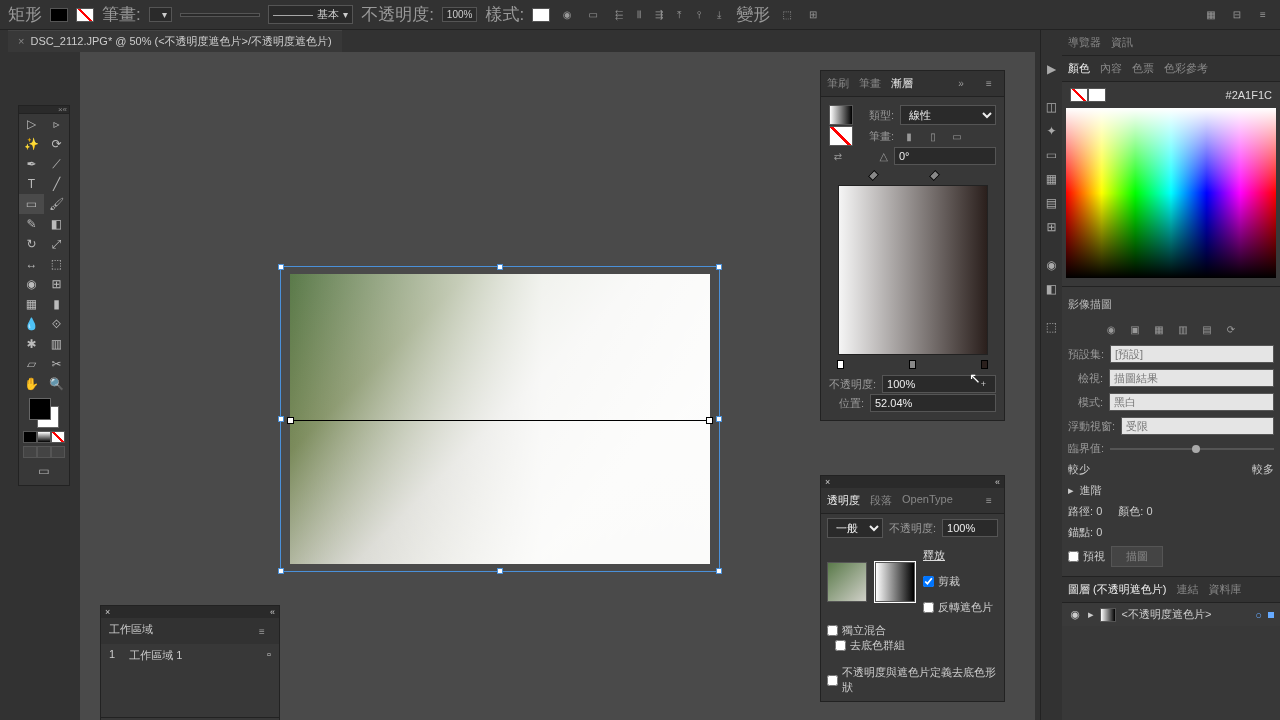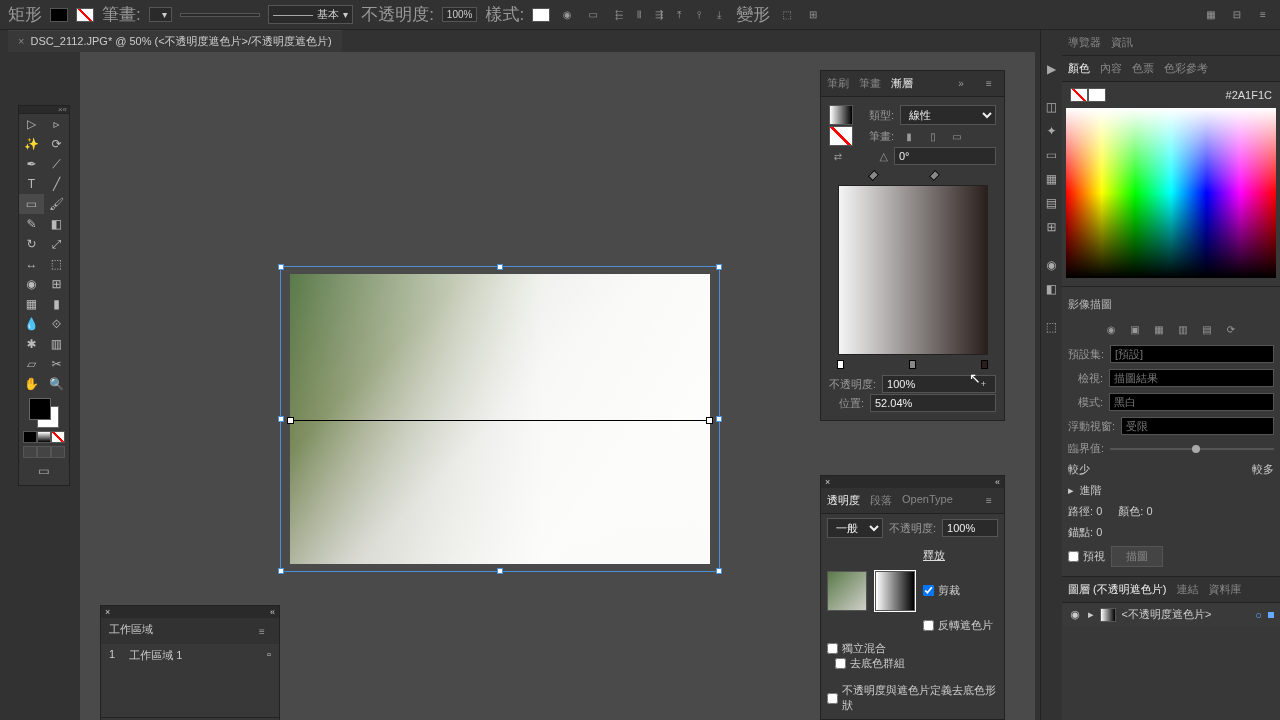--- a/index.html
+++ b/index.html
@@ -39,39 +39,39 @@
 .field-label{color:#999;font-size:11px;min-width:35px;text-align:right}
 .field-input{background:#2a2a2a;border:1px solid #555;padding:2px 4px;color:#eee;font-size:11px;flex:1;min-width:0}
 .grad-preview{width:150px;height:170px;background:linear-gradient(90deg,#f5f5f5 0%,#2a1f1c 100%);margin:4px auto;border:1px solid #222}
 .grad-slider{position:relative;height:14px;margin:0 8px}
 .stop{width:7px;height:9px;background:#ccc;border:1px solid #000;position:absolute;cursor:pointer}
 .transparency-panel{position:absolute;right:275px;top:475px;width:185px;background:#383838;border:1px solid #222}
 .thumb-row{display:flex;gap:8px;padding:6px;align-items:center}
 .thumb{width:40px;height:40px;border:1px solid #555}
 .thumb1{background:linear-gradient(135deg,#5a7a4a,#d0d0c8)}
 .thumb2{background:linear-gradient(90deg,#fff,#000)}
-.chk-col{display:flex;flex-direction:column;gap:20px;font-size:10px}
+.chk-col{display:flex;flex-direction:column;gap:11px;font-size:10px}
 .chk{display:flex;align-items:center;gap:4px}
 .chk input{width:11px;height:11px}
 .artboard-panel{position:absolute;left:100px;top:605px;width:180px;background:#383838;border:1px solid #222}
 .ap-head{background:#323232;padding:4px 8px;font-size:11px;display:flex;justify-content:space-between}
 .ap-row{padding:4px 8px;display:flex;gap:14px;font-size:11px}
 .right-col{position:absolute;right:0;top:30px;width:240px;bottom:0;background:#383838;border-left:1px solid #222;display:flex}
 .icon-strip{width:24px;background:#323232;display:flex;flex-direction:column;padding-top:30px;gap:6px;align-items:center}
 .istrip{width:18px;height:18px;display:flex;align-items:center;justify-content:center;color:#aaa;font-size:12px;cursor:pointer}
 .right-main{flex:1;display:flex;flex-direction:column}
 .rtabs{display:flex;padding:3px 6px;gap:10px;background:#323232;border-bottom:1px solid #222}
 .color-section{padding:4px}
 .hex-row{display:flex;justify-content:space-between;align-items:center;padding:2px 4px}
 .hex-val{font-size:11px;color:#ddd}
 .color-picker{width:210px;height:170px;margin:4px auto;position:relative;background:linear-gradient(to bottom,rgba(255,255,255,1) 0%,rgba(255,255,255,0) 50%,rgba(0,0,0,0) 50%,rgba(0,0,0,1) 100%),linear-gradient(90deg,red 0%,yellow 17%,lime 33%,cyan 50%,blue 67%,magenta 83%,red 100%)}
 .trace-section{padding:6px;border-top:1px solid #222}
 .trace-head{font-size:11px;color:#bbb;padding:4px 0}
 .trace-row{display:flex;align-items:center;gap:6px;padding:3px 0;color:#777;font-size:10px}
-.trace-row .field-input{background:#000000;color:#777}
+.trace-row .field-input{background:#e5e5e5;color:#777}
 .layers-section{border-top:1px solid #222}
 .layer-row{display:flex;align-items:center;gap:6px;padding:4px 6px;background:#3a3a3a}
 .layer-vis{width:14px;text-align:center}
 .layer-thumb{width:16px;height:14px;background:linear-gradient(90deg,#fff,#000);border:1px solid #555}
 .opt-label{color:#999;font-size:17px}
 .opt-sw{width:18px;height:14px;border:1px solid #555;display:inline-block}
 .opt-dd{background:#2a2a2a;border:1px solid #555;padding:1px 4px;font-size:10px;display:inline-flex;align-items:center;gap:4px}
 .icon-btns{display:flex;gap:2px}
 .ib{width:18px;height:18px;display:flex;align-items:center;justify-content:center;color:#999;font-size:10px;cursor:pointer}
 .cursor-arrow{position:absolute;right:294px;top:370px;font-size:14px;color:#fff;pointer-events:none;z-index:100}

